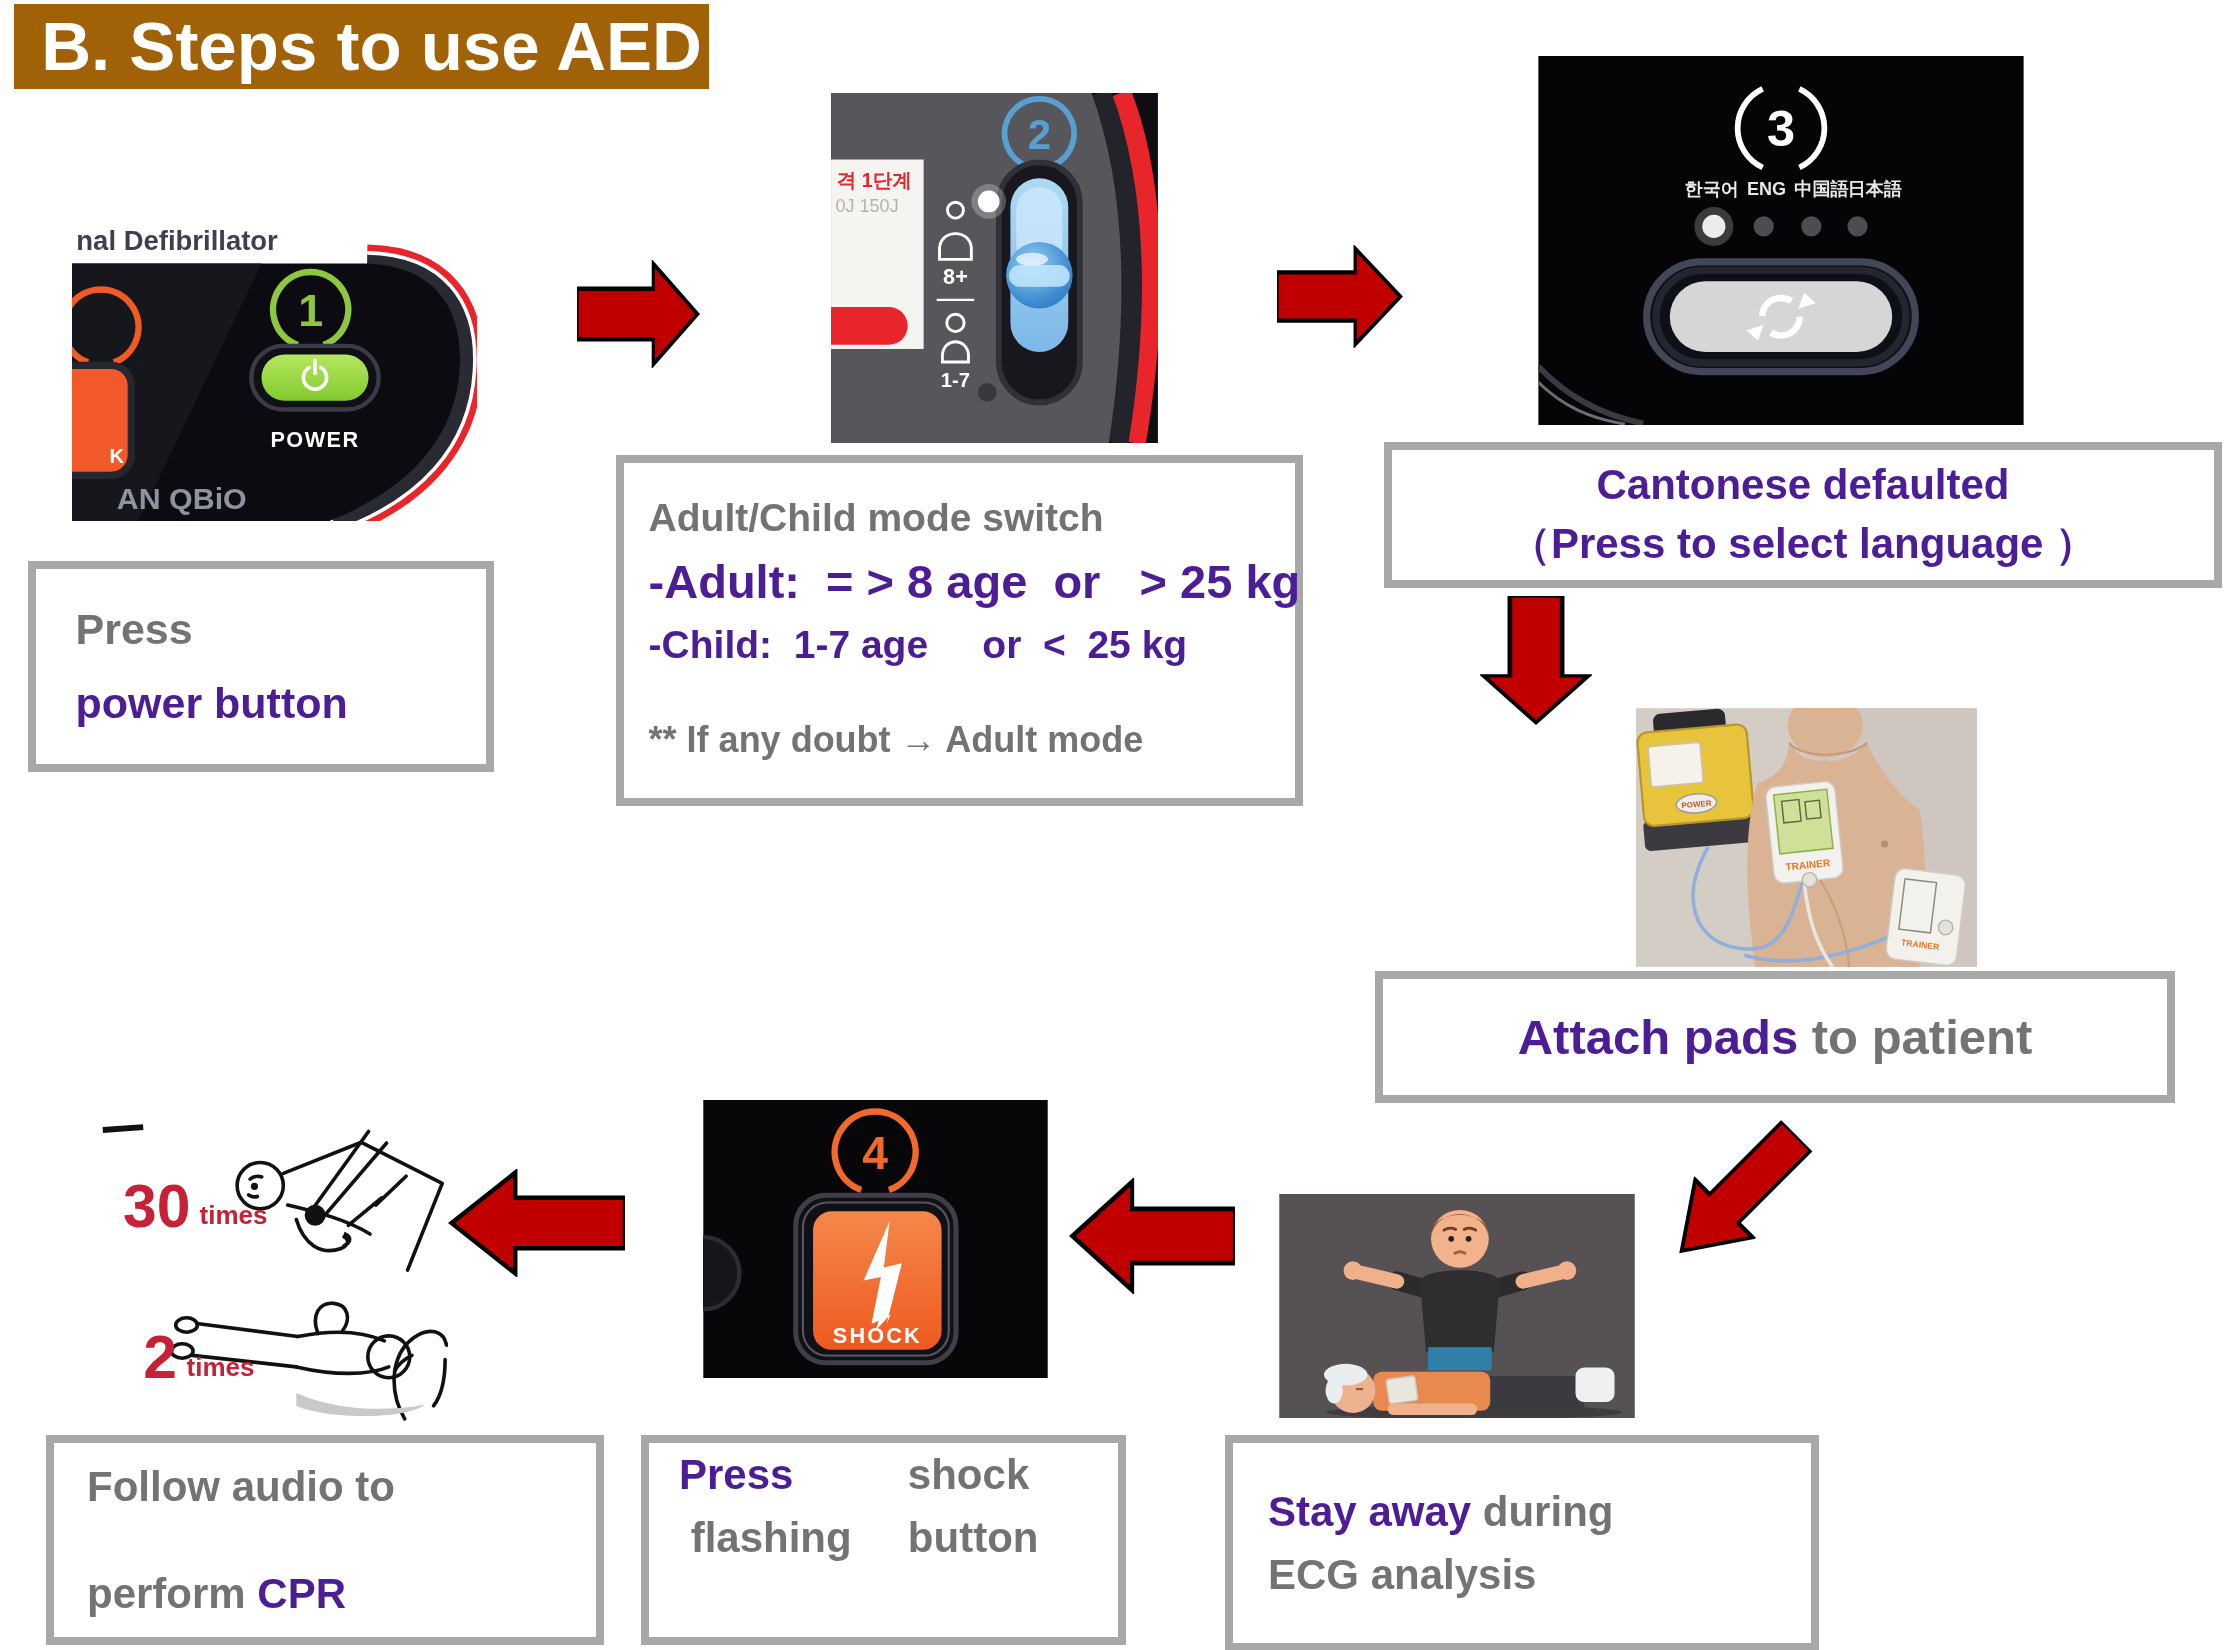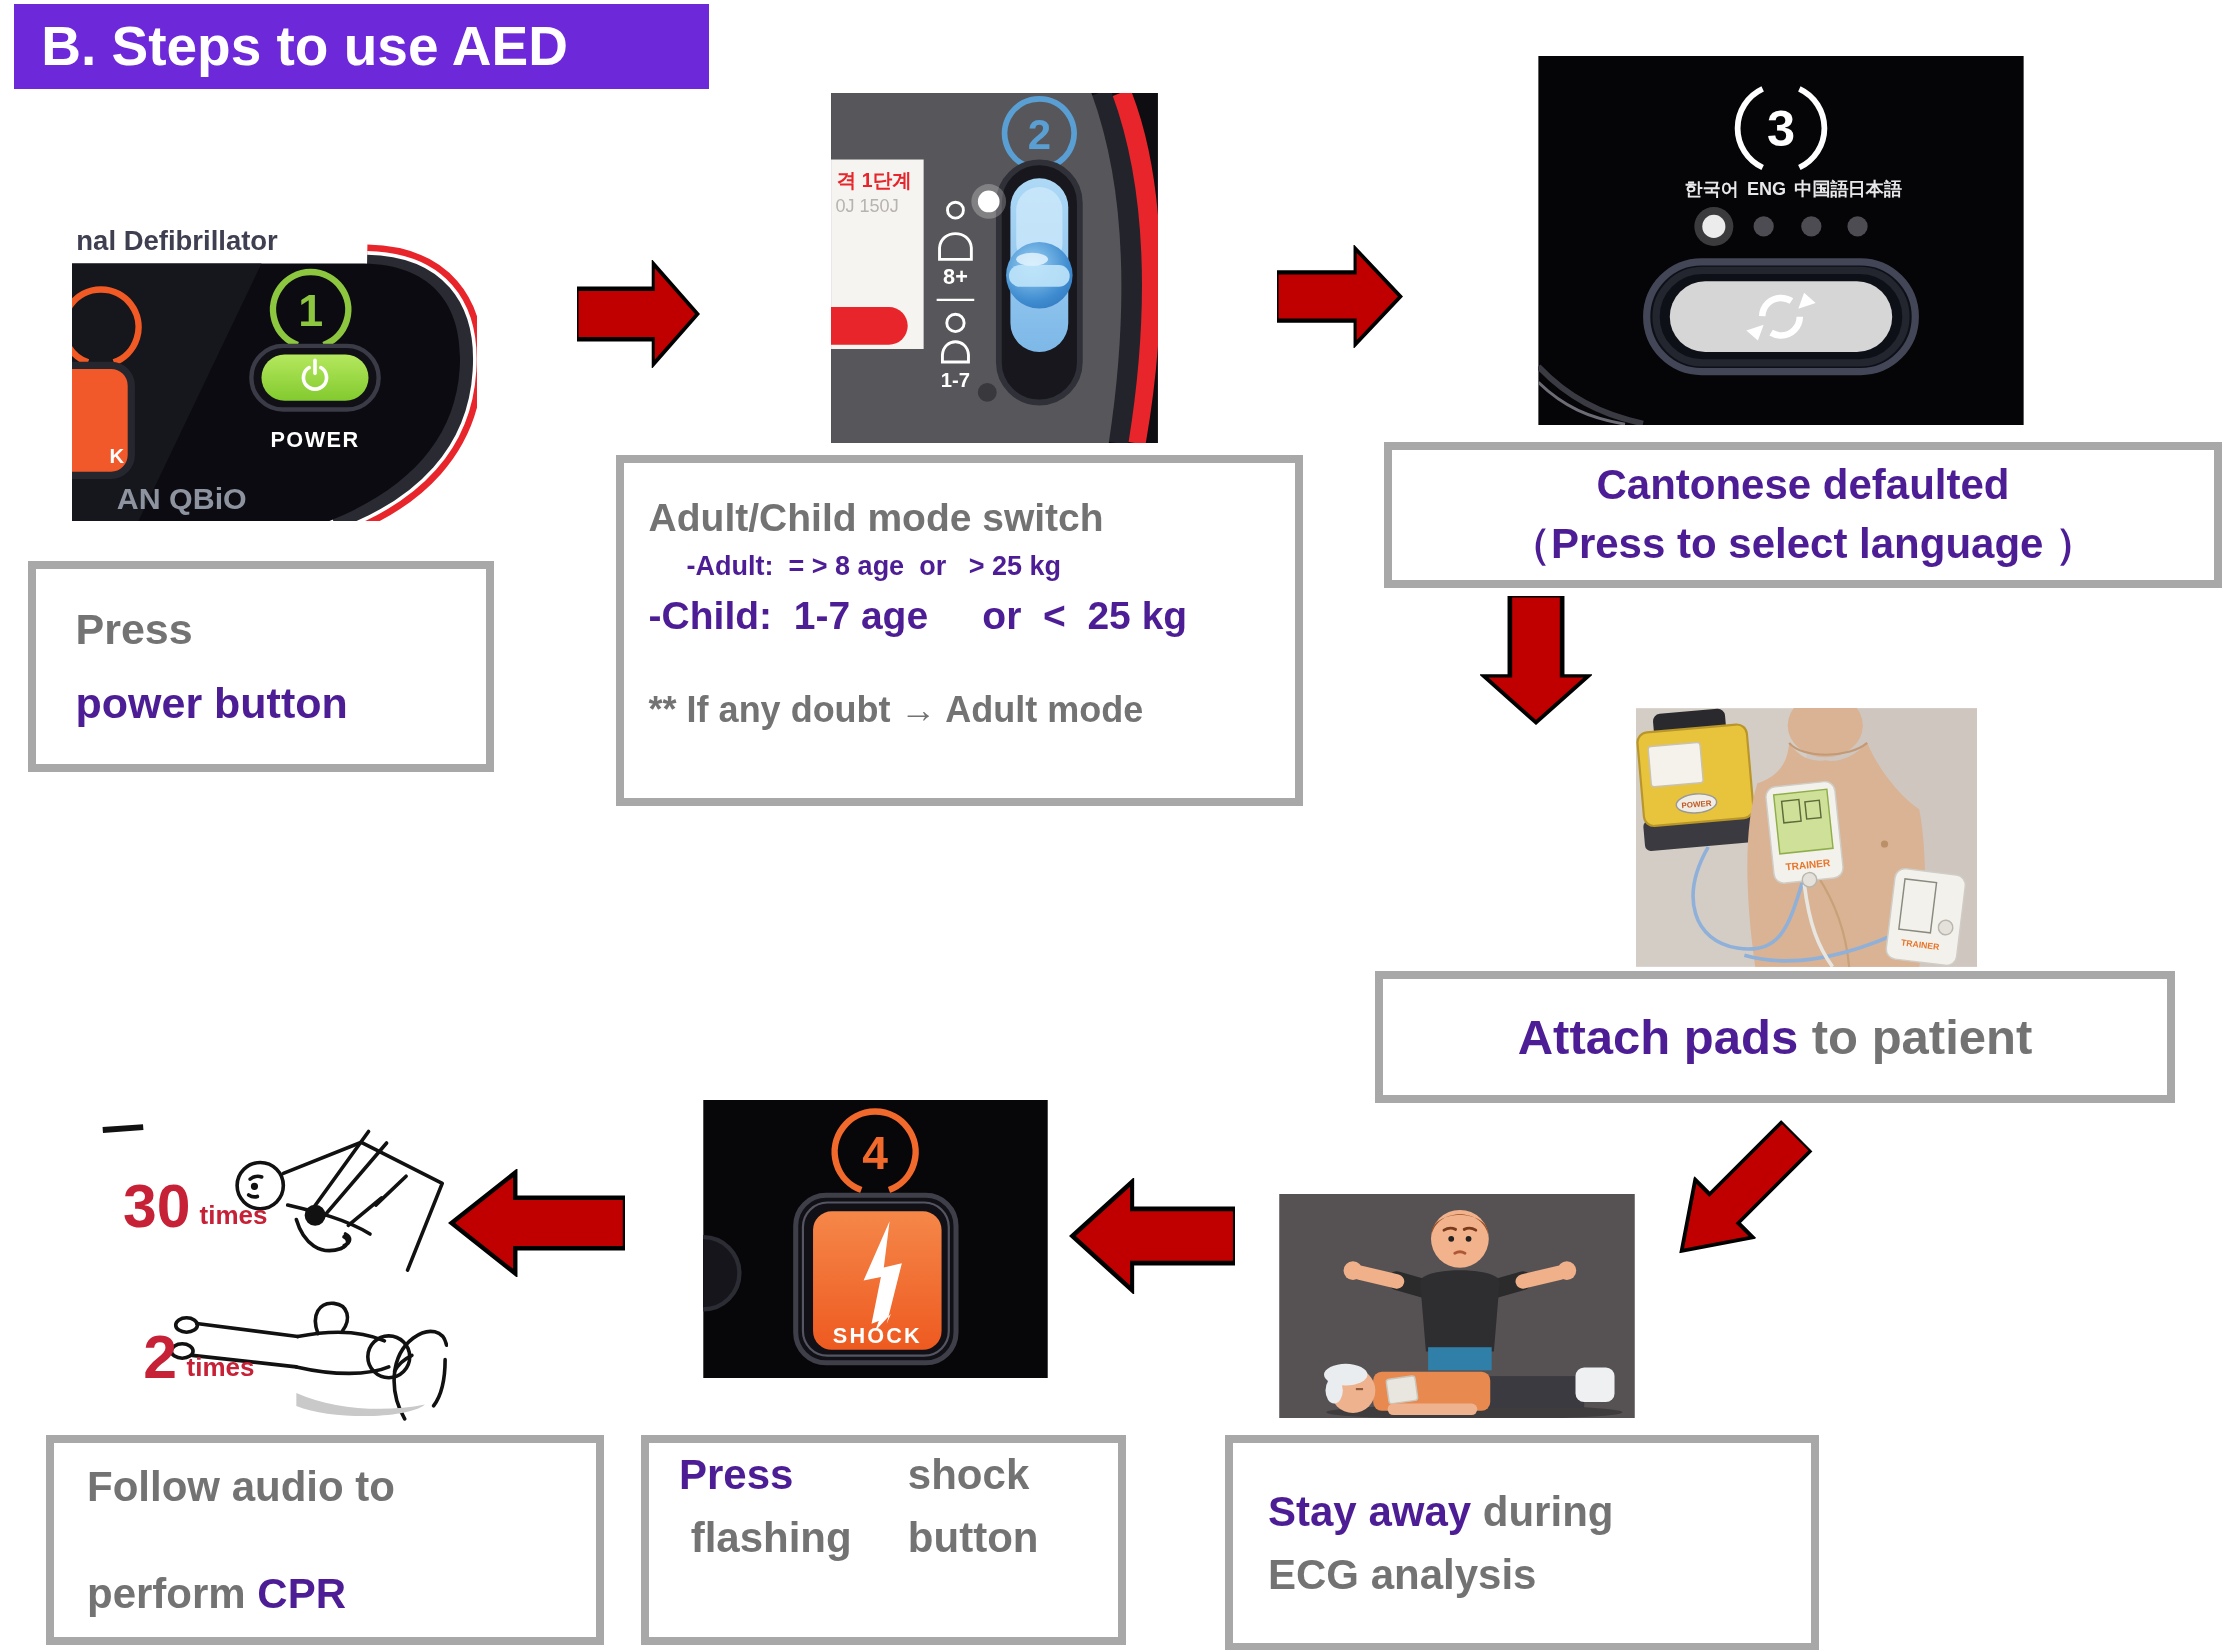--- a/index.html
+++ b/index.html
@@ -1,19 +1,19 @@
 <!DOCTYPE html>
 <html style="font-size:11.6px"><head>
 <meta charset="utf-8">
 <style>
   html,body{margin:0;padding:0;background:#fff;}
   #canvas{position:relative;width:2227px;height:1651px;background:#fff;overflow:hidden;
           font-family:"Liberation Sans",sans-serif;}
   .abs{position:absolute;}
-  .title-bar{background:#6d28d9;color:#fff;font-weight:bold;font-size:55px;
+  .title-bar{background:#a16207;color:#fff;font-weight:bold;font-size:69px;
              display:flex;align-items:center;padding-left:27.5px;box-sizing:border-box;}
   .box{border:8.7px solid #A8A8A8;background:#fff;box-sizing:border-box;}
   .cap{font-weight:bold;color:#737373;}
   .red{color:#4c1d95;}
   .pre{white-space:pre;}
   .photo{overflow:hidden;}
   svg{display:block;}
   .arrow svg{width:100%;height:100%;}
 </style>
 </head>
@@ -106,21 +106,21 @@
         <circle cx="172" cy="318" r="12"></circle>
         <path d="M154,362 C156,338 188,338 190,362 L190,372 L154,372 Z"></path>
       </g>
       <text x="172" y="406" font-size="28" font-weight="bold" fill="#ffffff" text-anchor="middle">1-7</text>
       <circle cx="216" cy="414" r="13" fill="#38383d"></circle>
     </svg>
   </div>
 
   <div class="abs box" style="left:616px;top:455px;width:687px;height:351px;padding:26px 24.6px;">
     <div class="cap pre" style="font-size:39px;line-height:1.48;">Adult/Child mode switch</div>
-    <div class="cap red pre" style="font-size:27px;line-height:1.48;margin-left:38px;">-Adult:  = &gt; 8 age  or   &gt; 25 kg</div>
+    <div class="cap red pre" style="font-size:47px;line-height:1.48;">-Adult:  = &gt; 8 age  or   &gt; 25 kg</div>
     <div class="cap red pre" style="font-size:39px;line-height:1.48;">-Child:  1-7 age     or  &lt;  25 kg</div>
     <div style="height:45px;"></div>
     <div class="cap pre" style="font-size:36px;">** If any doubt → Adult mode</div>
   </div>
 
   <div class="abs arrow" style="left:1277px;top:245px;width:126px;height:103px;">
     <svg viewBox="0 0 100 60" preserveAspectRatio="none">
       <polygon points="0,16 62,16 62,2 98,30 62,58 62,44 0,44" fill="#C00000" stroke="#000" stroke-width="2.5"></polygon>
     </svg>
   </div>

